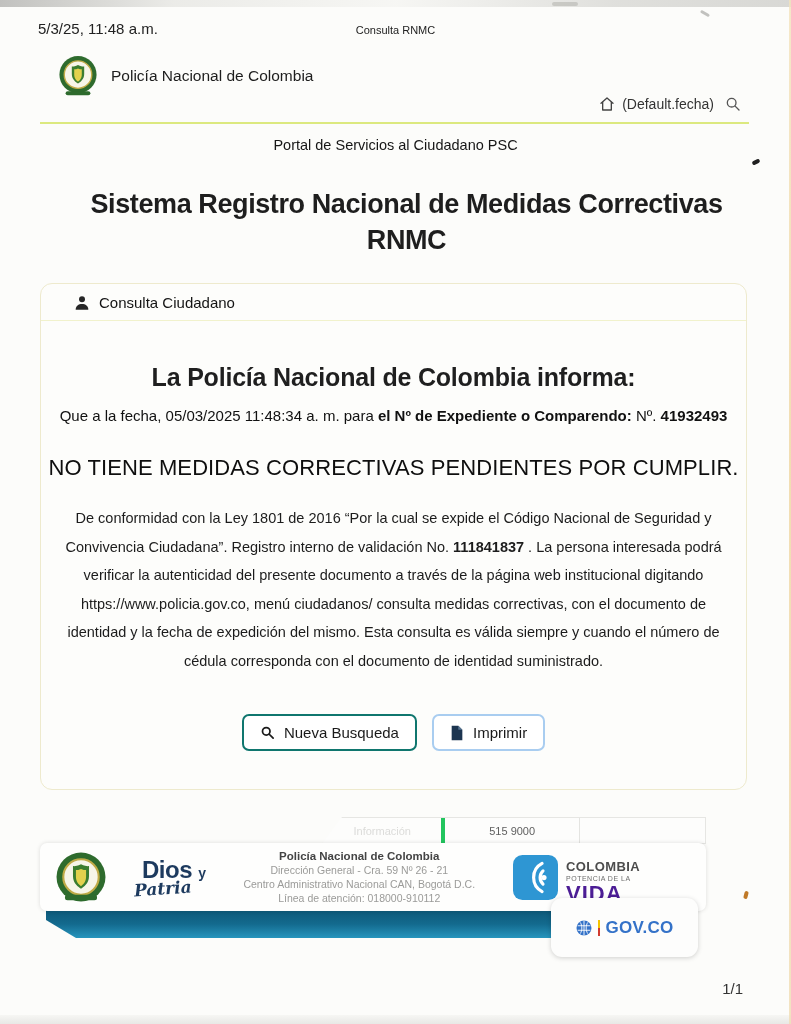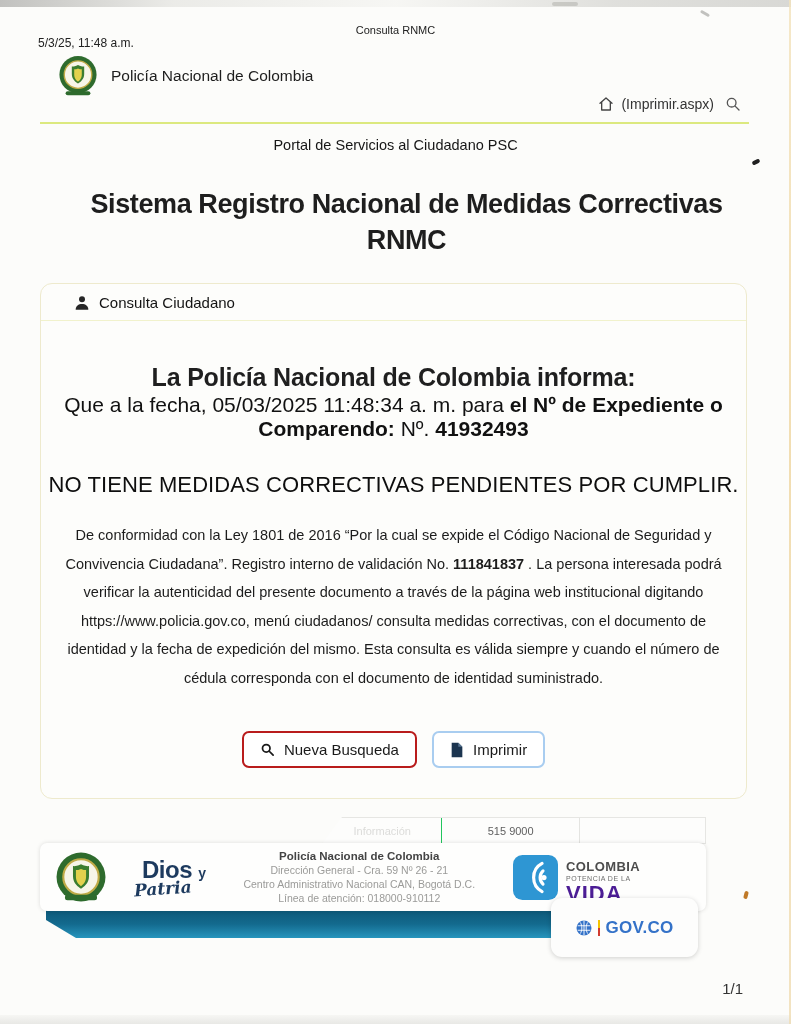--- a/index.html
+++ b/index.html
@@ -16,62 +16,62 @@
     background:linear-gradient(0deg,#d8d8d4,#f2f2ef); opacity:.55; }
   .scan-right-edge { position:absolute; top:0; right:0; width:2px; height:100%;
     background:linear-gradient(180deg,#f3e3bd,#efd6a0 45%,#f0ddb4); opacity:.8; }
   .speck { position:absolute; }
   .speck-1 { top:160px; left:752px; width:8px; height:4px; background:#1f1f1f; border-radius:2px; transform:rotate(-25deg); }
   .speck-2 { top:891px; left:744px; width:4px; height:8px; background:#c07a28; border-radius:2px; transform:rotate(15deg); }
   .speck-3 { top:12px; left:700px; width:10px; height:3px; background:#9a9a96; border-radius:2px; opacity:.6; transform:rotate(30deg); }
   .speck-4 { top:2px; left:552px; width:26px; height:4px; background:#b5b5b1; border-radius:2px; opacity:.6; }
 
   
-  .print-datetime { position:absolute; top:36px; left:38px; font-size:12px; color:#222;text-align:center; }
+  .print-datetime { position:absolute; top:20px; left:38px; font-size:15px; color:#222;text-align:center; }
   .print-doctitle { position:absolute; top:24px; left:0; width:100%; text-align:center; font-size:11px; color:#222; }
   .print-url { position:absolute; bottom:27px; left:38px; font-size:11px; color:#333; }
   .print-page { position:absolute; bottom:27px; right:48px; font-size:15px; color:#333; }
 
   
   .brand-row { position:absolute; top:54px; left:56px; display:flex; align-items:center; gap:11px; }
   .brand-name { font-size:15.5px; color:#1d1d1d; }
   .home-row { position:absolute; top:96px; right:50px; display:flex; align-items:center; gap:7px;
     font-size:14px; color:#333; cursor:pointer; }
   .hdr-divider { position:absolute; top:122px; left:40px; right:42px; height:2px; background:#dce97f; }
   .portal-title { position:absolute; top:137px; left:0; width:100%; text-align:center; font-size:14.5px; color:#161616; }
 
   
   .main-title { position:absolute; top:186px; left:11px; width:100%; text-align:center;
     font-size:27px; line-height:36px; font-weight:700; letter-spacing:-0.4px; color:#1e1e1e; }
 
   
   .panel { position:absolute; top:283px; left:40px; right:44px;
-    border:1px solid #eeeacd; border-radius:12px; background:#fdfdfb; padding-bottom:30px; }
+    border:1px solid #eeeacd; border-radius:12px; background:#fdfdfb; padding-bottom:38px; }
   .panel-header { display:flex; align-items:center; gap:9px; padding:10px 33px 9px;
     border-bottom:1px solid #f1f2cc; font-size:15px; color:#141414; }
   .panel-body { text-align:center; }
   .informa-title { margin-top:42px; font-size:25px; font-weight:700; color:#1f1f1f; letter-spacing:-0.2px; }
-  .date-line { margin-top:1px; font-size:21px; color:#111; }
+  .date-line { margin-top:15px; font-size:15px; color:#111; }
   .date-line b { font-weight:700; }
   .status-line { margin-top:31px; font-size:22px; color:#0e0e0e; letter-spacing:0.1px; }
   .legal-par { width:662px; margin:23px auto 0; font-size:14.5px; line-height:28.5px; color:#1c1c1c; }
   .legal-par b { font-weight:700; }
   .btn-row { display:flex; justify-content:center; gap:15px; margin-top:39px; }
   .btn { display:flex; align-items:center; gap:9px; background:#fff; font-size:15px; color:#1a1a1a;
     border-radius:7px; padding:8px 16px; cursor:pointer; font-family:"Liberation Sans",sans-serif; }
-  .btn-newsearch { border:2px solid #b91c1c;align-items:center; }
+  .btn-newsearch { border:2px solid #0f766e;align-items:center; }
   .btn-print { border:2px solid #a9cdf0; }
 
   
   .footer-zone { position:absolute; top:817px; left:40px; width:666px; }
   .contact-strip { margin-left:282px; width:384px; height:27px; display:flex; align-items:center;
     background:#fdfdfc; border:1px solid #e6e6e3; clip-path:polygon(20px 0, 100% 0, 100% 100%, 0 100%); }
   .contact-cell { height:100%; display:flex; align-items:center; justify-content:center; font-size:11px; }
   .contact-cell-1 { width:31%; color:#dcdcda; }
-  .contact-cell-2 { width:36%; color:#5f5f5f; border-left:1px solid #22c55e; }
+  .contact-cell-2 { width:36%; color:#5f5f5f; border-left:4px solid #22c55e; }
   .contact-cell-3 { flex:1; border-left:1px solid #e4e4e1; }
   .footer-card { position:relative; margin-top:-1px; height:68px; background:#fefefd; border-radius:7px;
     box-shadow:0 0 4px rgba(0,0,0,.13); display:flex; align-items:center; padding:0 14px; z-index:2; }
   .motto { margin-left:8px; line-height:1; }
   .motto-main { font-size:24px; font-weight:700; color:#1d3a5e; letter-spacing:-0.5px;margin-left:26px; }
   .motto-main .small-y { font-size:14px; font-weight:700; }
   .motto-script { font-family:"DejaVu Serif", serif; font-style:italic; font-size:17px; font-weight:700;
     color:#1d3a5e; margin:-2px 0 0 18px; transform:rotate(-4deg); }
   .addr-block { flex:1; text-align:center; line-height:14px; }
   .addr-title { font-size:11.5px; font-weight:700; color:#444; }
@@ -122,21 +122,21 @@
     <span class="brand-name">Policía Nacional de Colombia</span>
   </div>
 
   <div class="home-row">
     <span class="icon">
       <svg width="16" height="16" viewBox="0 0 24 24" fill="none" stroke="#444" stroke-width="2" stroke-linecap="round" stroke-linejoin="round">
         <path d="M3 11 L12 3 L21 11"></path>
           <path d="M5.5 9.5 V21 H18.5 V9.5"></path>
       </svg>
     </span>
-    <span>(Imprimir.aspx)</span>
+    <span>(Default.fecha)</span>
     <span class="icon" style="margin-left:4px;">
       <svg width="16" height="16" viewBox="0 0 24 24" fill="none" stroke="#555" stroke-width="2" stroke-linecap="round">
         <circle cx="10" cy="10" r="6.5"></circle>
           <line x1="15.2" y1="15.2" x2="21" y2="21"></line>
       </svg>
     </span>
   </div>
 
   <div class="hdr-divider"></div>
   <div class="portal-title">Portal de Servicios al Ciudadano PSC</div>

